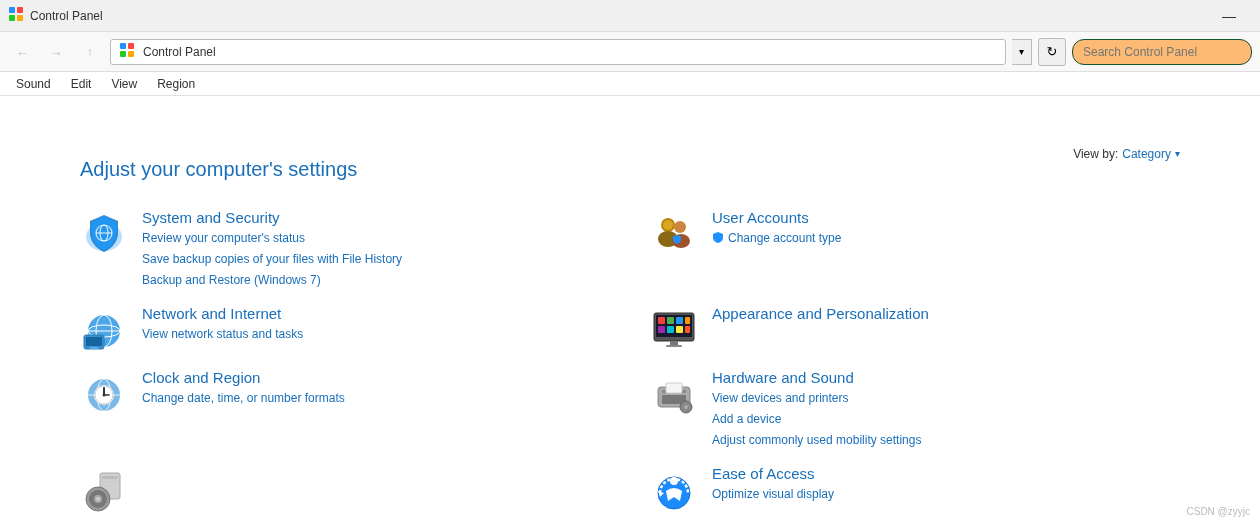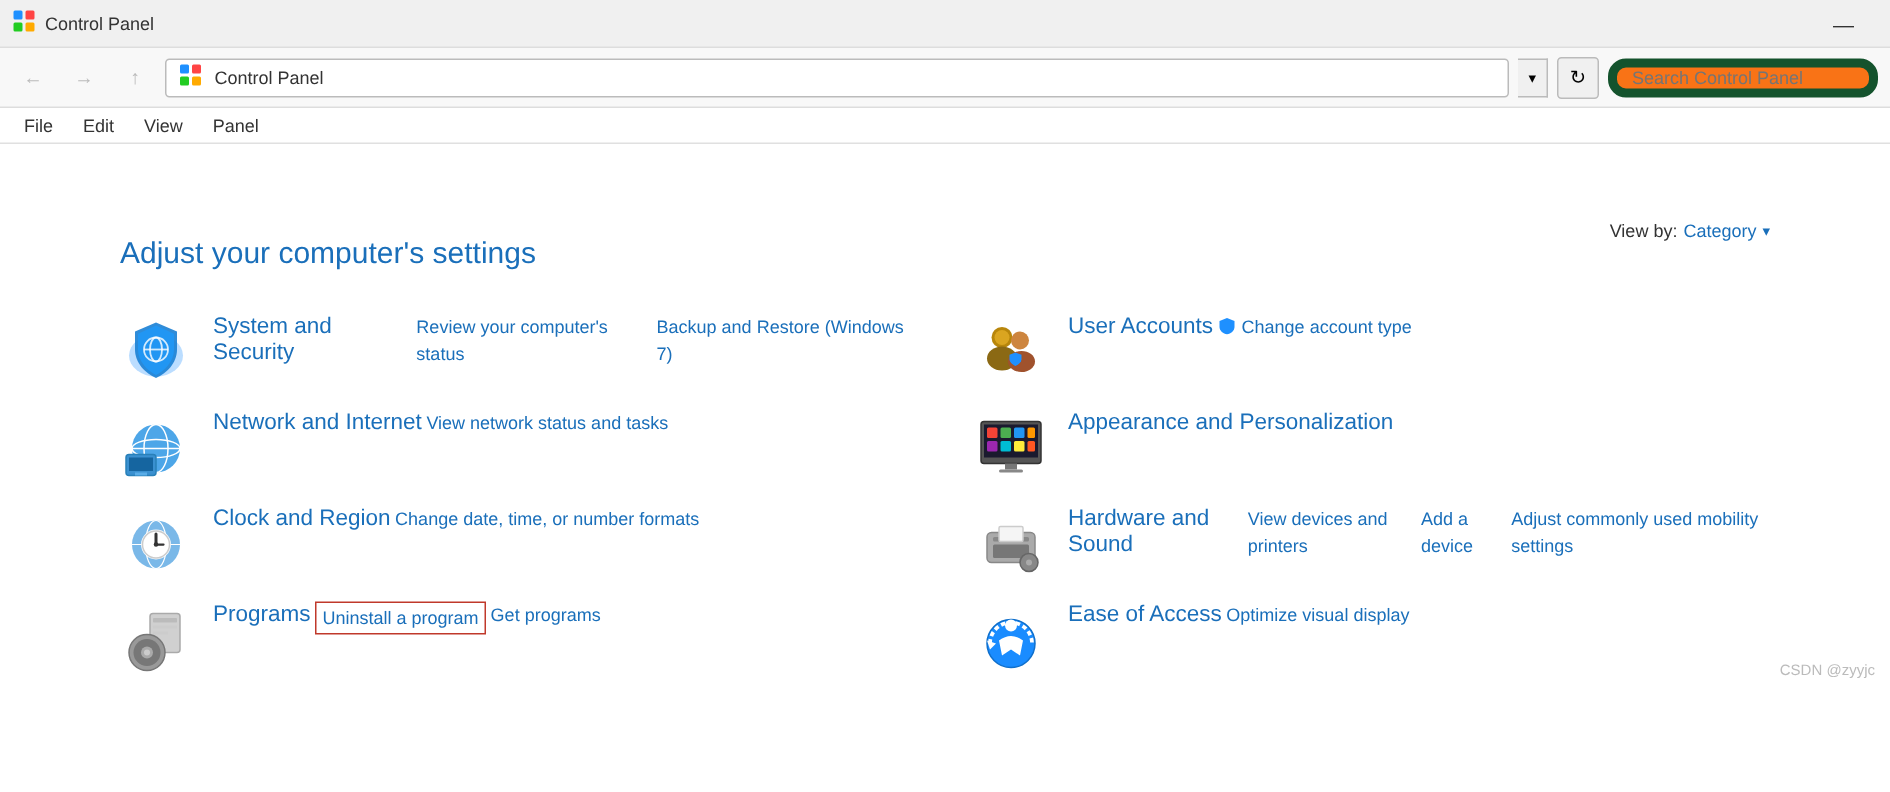--- a/index.html
+++ b/index.html
@@ -107,25 +107,25 @@
       justify-content: center;
       border: 1px solid #bbb;
       background: #f0f0f0;
       border-radius: 3px;
       cursor: pointer;
       font-size: 13px;
     }
     .search-box {
       width: 180px;
       height: 26px;
-      border: 6px solid #14532d;
+      border: 1px solid #14532d;
       border-radius: 12px;
       padding: 0 10px;
       font-size: 12px;
-      background: #f97316;
+      background: #fdba74;
     }
 
     
     .menu-bar {
       height: 24px;
       display: flex;
       align-items: center;
       padding: 0 8px;
       border-bottom: 1px solid #e0e0e0;
       gap: 4px;
@@ -191,21 +191,21 @@
     .category-icon {
       width: 48px;
       height: 48px;
       flex-shrink: 0;
       display: flex;
       align-items: center;
       justify-content: center;
     }
     .category-text {
       display: flex;
-      flex-direction: row;
+      flex-direction: column;
       gap: 3px;
     }
     .category-title {
       font-size: 15px;
       color: #1a6fba;
       cursor: pointer;
       font-weight: 400;
     }
     .category-link {
       font-size: 12px;
@@ -263,24 +263,24 @@
       </svg>
     </span>
     <span class="address-text">Control Panel</span>
   </div>
   <div class="address-dropdown">▾</div>
   <div class="refresh-btn">↻</div>
   <input class="search-box" type="text" placeholder="Search Control Panel" style="">
 </div>
 
 <div class="menu-bar">
-  <span class="menu-item">File</span>
+  <span class="menu-item">Sound</span>
   <span class="menu-item">Edit</span>
   <span class="menu-item">View</span>
-  <span class="menu-item">Panel</span>
+  <span class="menu-item">Region</span>
 </div>
 
 <div class="main-content" style="position:relative; flex:1;">
 
   <div class="page-header">
     <span class="page-title">Adjust your computer's settings</span>
     <div class="view-by">
       <span class="view-by-label">View by:</span>
       <span class="view-by-value">Category</span>
       <span class="view-by-arrow">▾</span>
@@ -298,20 +298,21 @@
           <path d="M24 8 L36 13.5 L36 24 C36 32 29.5 38.5 24 41 C18.5 38.5 12 32 12 24 L12 13.5 Z" fill="#2196F3"></path>
 
           <circle cx="24" cy="24" r="8" fill="none" stroke="white" stroke-width="1.2" opacity="0.8"></circle>
           <ellipse cx="24" cy="24" rx="4" ry="8" fill="none" stroke="white" stroke-width="1.2" opacity="0.8"></ellipse>
           <line x1="16" y1="24" x2="32" y2="24" stroke="white" stroke-width="1.2" opacity="0.8"></line>
         </svg>
       </div>
       <div class="category-text">
         <span class="category-title">System and Security</span>
         <span class="category-link">Review your computer's status</span>
+        <span class="category-link">Save backup copies of your files with File History</span>
         <span class="category-link">Backup and Restore (Windows 7)</span>
       </div>
     </div>
 
     <div class="category-item">
       <div class="category-icon">
         <svg width="48" height="48" viewBox="0 0 48 48">
 
           <circle cx="18" cy="16" r="7" fill="#b8860b"></circle>
           <ellipse cx="18" cy="30" rx="10" ry="8" fill="#8B6914"></ellipse>
@@ -434,25 +435,20 @@
           <rect x="22" y="11" width="16" height="3" rx="0.5" fill="#bbb"></rect>
           <rect x="22" y="16" width="16" height="2" rx="0.5" fill="#ccc"></rect>
           <rect x="22" y="20" width="10" height="2" rx="0.5" fill="#ccc"></rect>
 
           <circle cx="18" cy="34" r="12" fill="#999" stroke="#777" stroke-width="1"></circle>
           <circle cx="18" cy="34" r="9" fill="#777"></circle>
           <circle cx="18" cy="34" r="4" fill="#aaa"></circle>
           <circle cx="18" cy="34" r="2" fill="#ccc"></circle>
         </svg>
       </div>
-      <div class="category-text">
-        <span class="category-title">Programs</span>
-        <span class="category-link highlighted">Uninstall a program</span>
-        <span class="category-link">Get programs</span>
-      </div>
     </div>
 
     <div class="category-item">
       <div class="category-icon">
         <svg width="48" height="48" viewBox="0 0 48 48">
 
           <circle cx="24" cy="28" r="16" fill="#1a8cff" stroke="#1070cc" stroke-width="1"></circle>
 
           <circle cx="24" cy="16" r="4" fill="white"></circle>
           <path d="M16 26 Q24 20 32 26 L30 36 L24 32 L18 36 Z" fill="white"></path>

